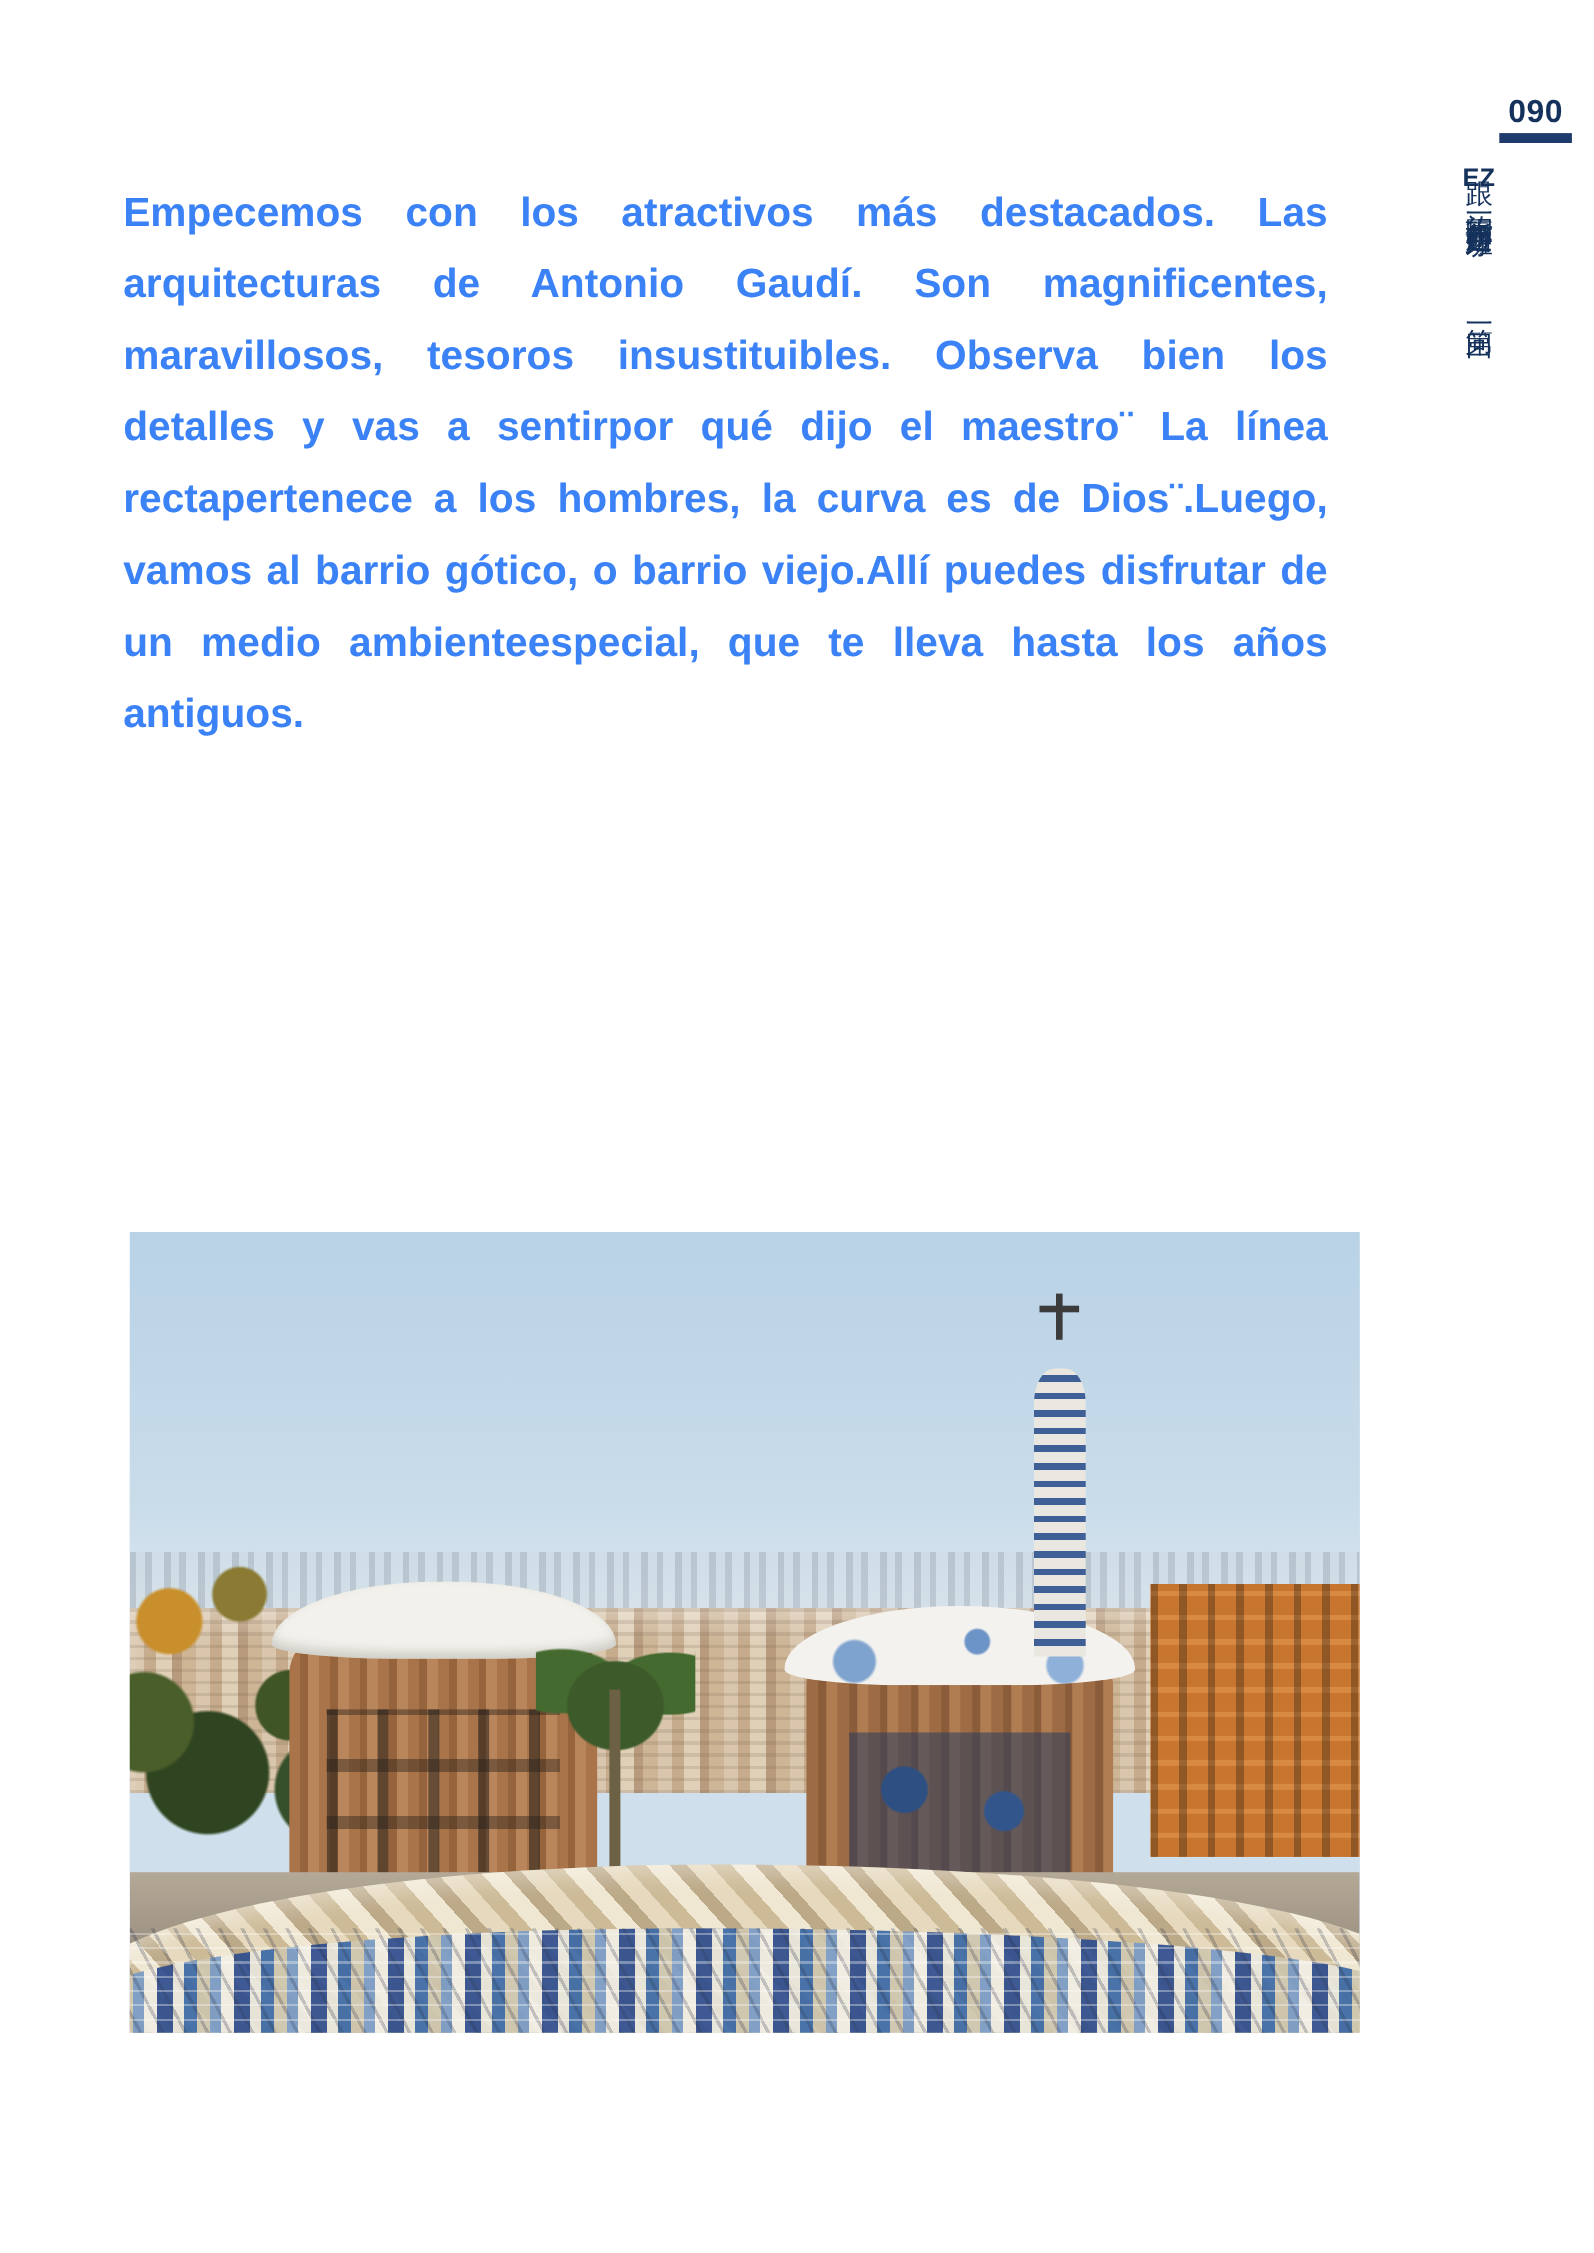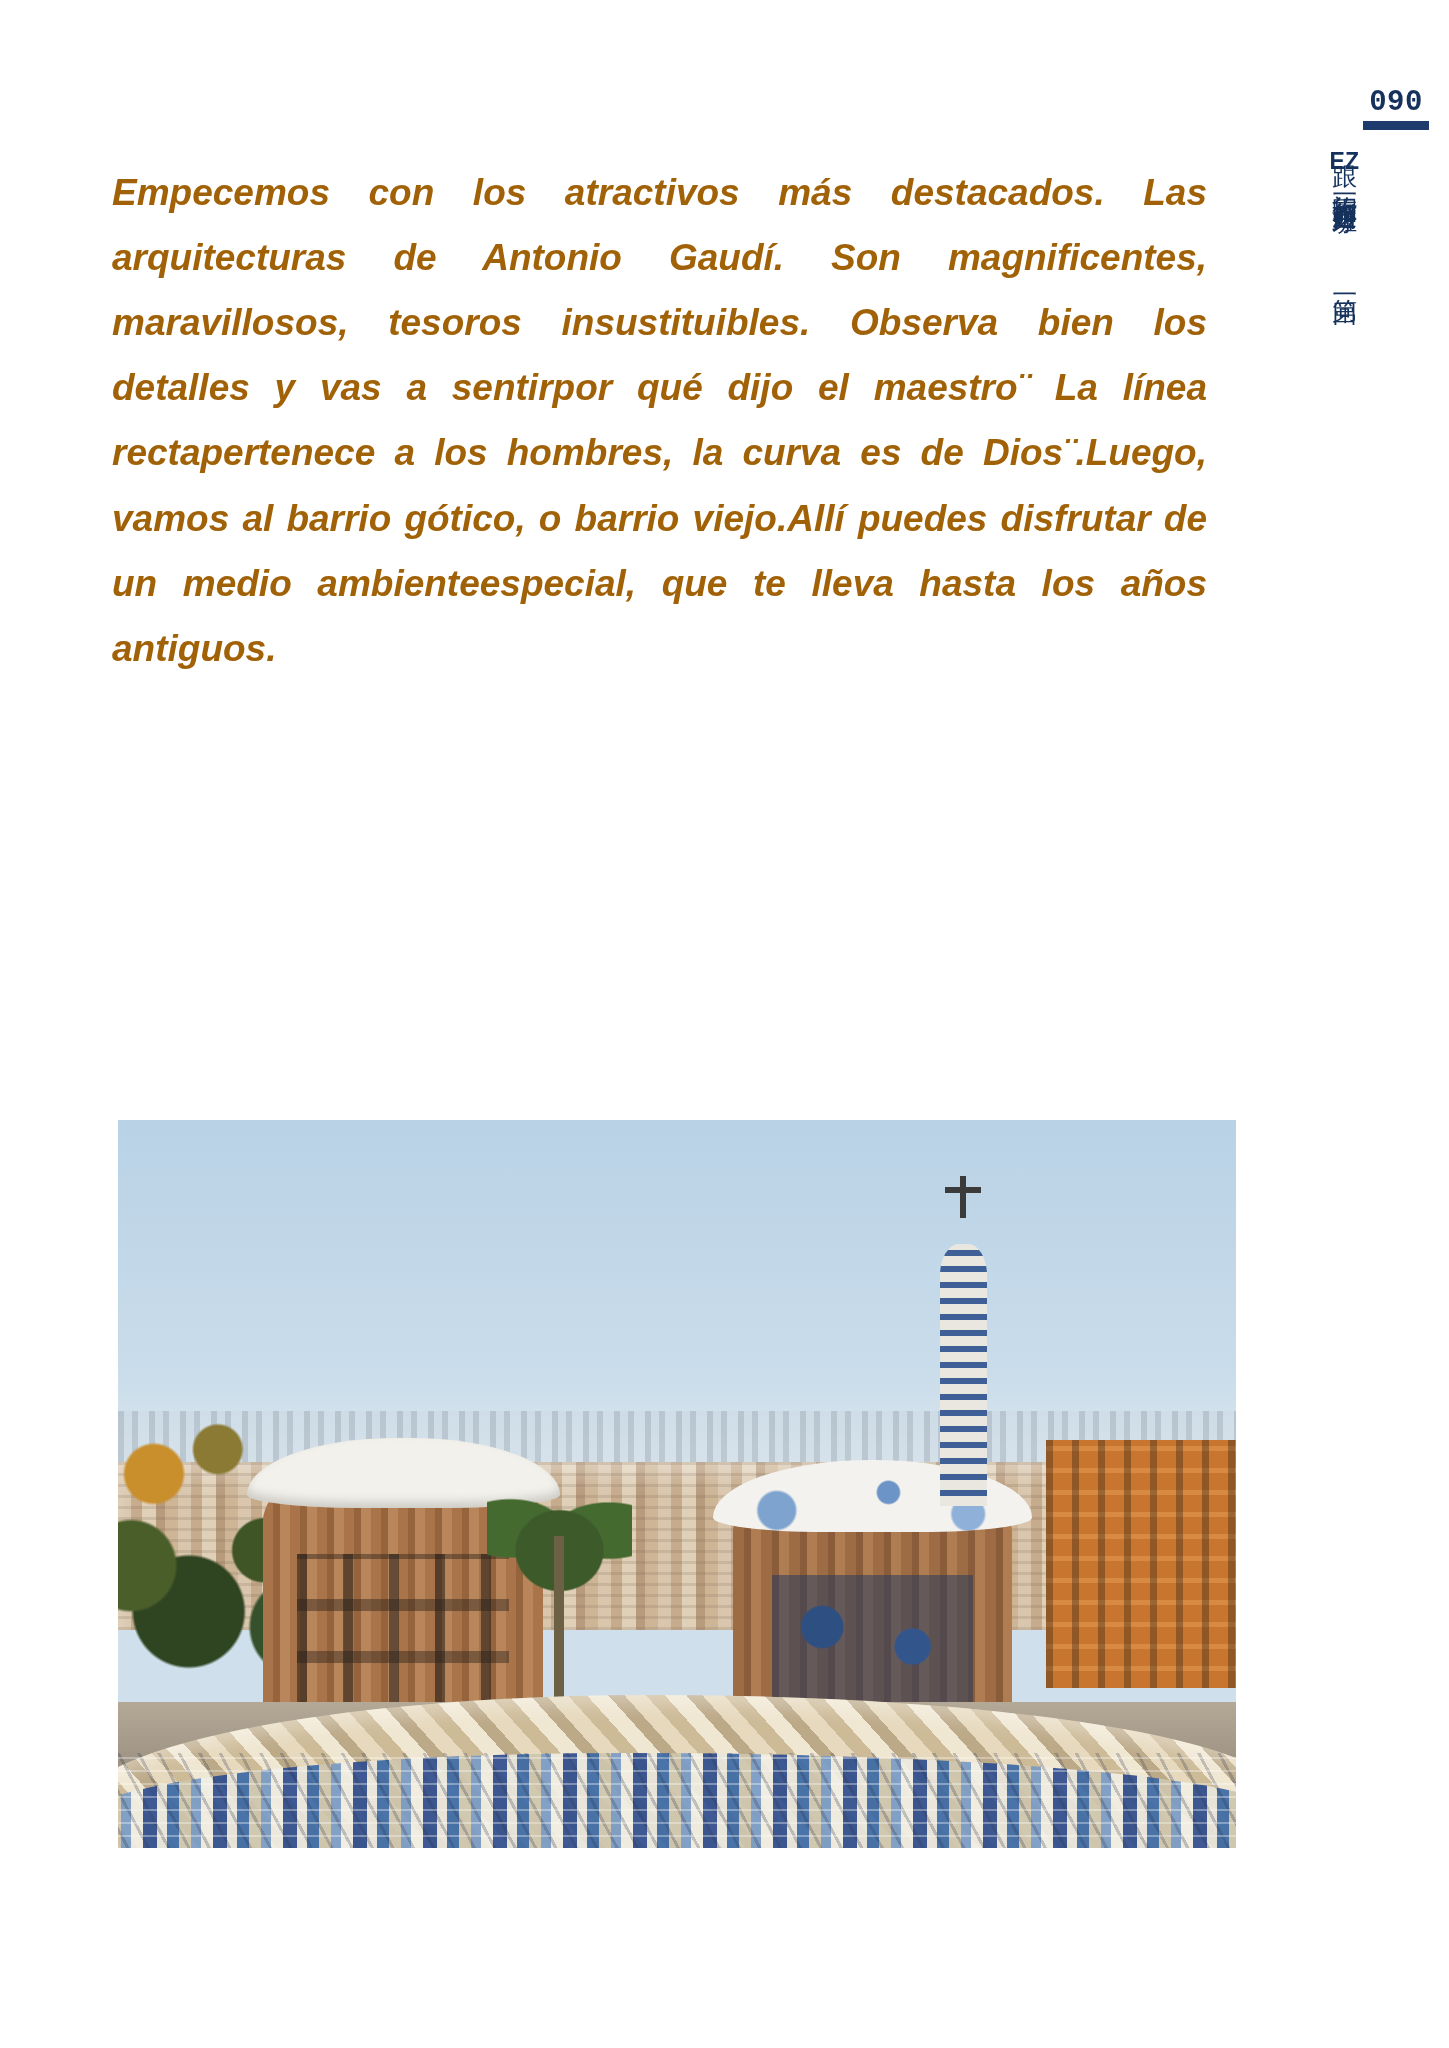--- a/index.html
+++ b/index.html
@@ -23,21 +23,20 @@
     width: 66px;
     text-align: center;
   }
   .page-num {
     font-size: 29px;
     font-weight: bold;
     color: #15325c;
     letter-spacing: 0.5px;
     line-height: 1;
     padding-bottom: 4px;
-    font-family: Liberation Mono, monospace;
   }
   .page-num-rule {
     height: 9px;
     background: #1f3b6e;
     width: 66px;
   }
 
   
   .side-rail {
     position: absolute;
@@ -76,25 +75,24 @@
     top: 160px;
     left: 112px;
     width: 1095px;
   }
   .body-copy p {
     margin: 0;
     font-family: "Liberation Sans", sans-serif;
     font-weight: bold;
     font-size: 37px;
     line-height: 1.76;
-    color: #a16207;
+    color: #3b82f6;
     text-align: justify;
     text-justify: inter-word;
     word-spacing: 1px;
-    font-style: italic;
   }
 
   
   .photo-frame {
     position: absolute;
     left: 118px;
     top: 1120px;
     width: 1118px;
     height: 728px;
     overflow: hidden;

